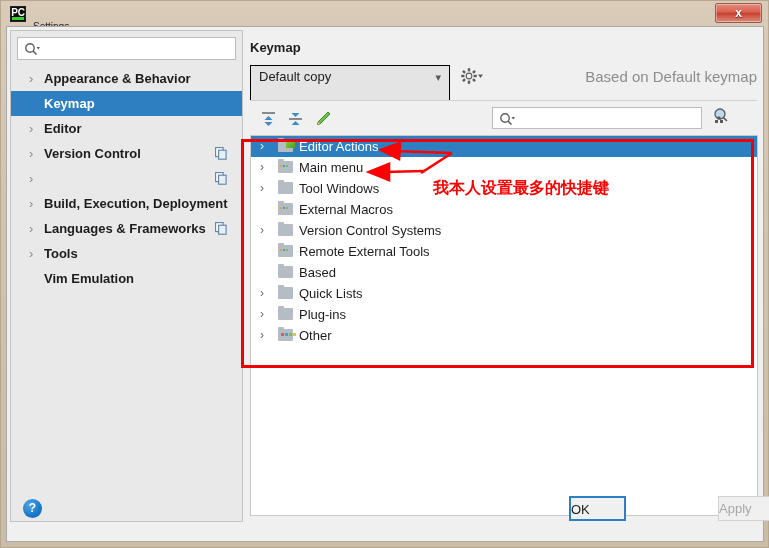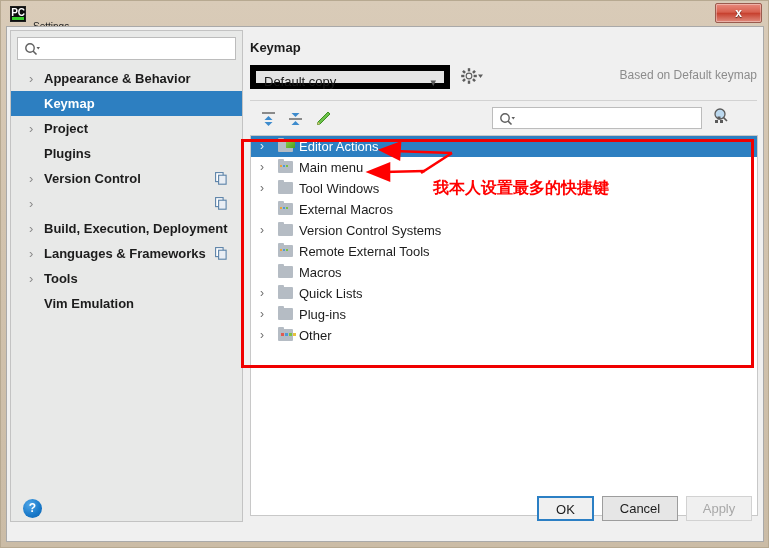--- a/index.html
+++ b/index.html
@@ -117,39 +117,39 @@
   #main {
     position: absolute; left: 240px; top: 3px;
     width: 514px; height: 492px;
   }
   #panel-title {
     position: absolute; left: 3px; top: 10px;
     font-size: 13px; font-weight: bold; color: #1c1c1c;
   }
   #keymap-select {
     position: absolute; left: 3px; top: 35px;
-    width: 200px; height: 24px;
+    width: 200px; height: 36px;
     background: #e4e4e4;
-    border: 6px solid #000000;
+    border: 1px solid #000000;
     box-sizing: border-box;
     font-size: 13px; color: #1c1c1c;
     line-height: 22px;
   }
   #keymap-select .sel-text { position: absolute; left: 8px; top: 0; }
   #keymap-select .chev {
     position: absolute; right: 8px; top: 0;
     color: #5a5a5a; font-size: 11px;
   }
   #gear-btn {
     position: absolute; left: 212px; top: 36px;
     width: 28px; height: 20px;
   }
   #based-on {
     position: absolute; right: 4px; top: 38px;
-    font-size: 12px; color: #8c8c8c;
+    font-size: 15px; color: #8c8c8c;
   }
   #divider {
     position: absolute; left: 3px; right: 4px; top: 70px;
     height: 1px; background: #d2d2d2;
   }
 
   
   #toolbar { position: absolute; left: 3px; top: 78px; height: 26px; }
   .tbtn {
     position: absolute; top: 0;
@@ -264,23 +264,24 @@
     border-radius: 50%;
     background: radial-gradient(circle at 35% 30%, #4ea6e8 0%, #1878c8 60%, #0e63ad 100%);
     color: #ffffff;
     font-size: 12px; font-weight: bold;
     text-align: center; line-height: 19px;
   }
   .dlg-btn {
     position: absolute; top: 7px;
     height: 25px;
     font-size: 13px;
-    text-align: center;
+    text-align: left;
     line-height: 23px;
     box-sizing: border-box;
+    margin-left: 32px;
   }
   #btn-ok {
     left: 530px; width: 57px;
     background: #f0f0f0;
     border: 2px solid #2b7fc4;
     color: #1c1c1c;
   }
   #btn-cancel {
     left: 595px; width: 76px;
     background: #e6e6e6;
@@ -322,24 +323,21 @@
       <div id="tree-nav">
           <div class="nav-row">
             <span class="arrow">›</span>
             <span class="nav-label">Appearance &amp; Behavior</span>
           </div>
           <div class="nav-row selected">
             <span class="nav-label">Keymap</span>
           </div>
           <div class="nav-row">
             <span class="arrow">›</span>
-            <span class="nav-label">Project</span>
-          </div>
-          <div class="nav-row">
-            <span class="nav-label">Plugins</span>
+            <span class="nav-label">Editor</span>
           </div>
           <div class="nav-row">
             <span class="arrow">›</span>
             <span class="nav-label">Version Control</span>
             <svg class="copy-icon" viewBox="0 0 12 13">
               <rect x="0.6" y="0.6" width="7.5" height="9" fill="#ffffff" stroke="#5b82a8" stroke-width="1.1"></rect>
               <rect x="3.6" y="3.2" width="7.5" height="9" fill="#e9eef4" stroke="#5b82a8" stroke-width="1.1"></rect>
             </svg>
           </div>
           <div class="nav-row">
@@ -483,21 +481,21 @@
             <span class="t-icon">
               <span class="folder"></span>
               <span class="dots"><i style="background:#e8a33d"></i><i style="background:#4f9ad6"></i><i style="background:#7ac143"></i></span>
             </span>
             <span class="t-label">Remote External Tools</span>
           </div>
           <div class="tree-row">
             <span class="t-icon">
               <span class="folder"></span>
             </span>
-            <span class="t-label">Macros</span>
+            <span class="t-label">Based</span>
           </div>
           <div class="tree-row">
             <span class="t-arrow">›</span>
             <span class="t-icon">
               <span class="folder"></span>
             </span>
             <span class="t-label">Quick Lists</span>
           </div>
           <div class="tree-row">
             <span class="t-arrow">›</span>
@@ -513,21 +511,20 @@
               <span class="sq-badge"><i style="background:#e05a4f"></i><i style="background:#4f9ad6"></i><i style="background:#7ac143"></i><i style="background:#e8c23d"></i></span>
             </span>
             <span class="t-label">Other</span>
           </div>
         </div>
     </div>
 
     <div id="bottombar">
       <div id="help-btn">?</div>
       <div class="dlg-btn" id="btn-ok">OK</div>
-      <div class="dlg-btn" id="btn-cancel">Cancel</div>
       <div class="dlg-btn" id="btn-apply">Apply</div>
     </div>
 
   </div>
 
   <div id="annot-rect"></div>
   <svg id="annot-svg">
     <g stroke="#ff0000" stroke-width="2.6" fill="#ff0000">
       <line x1="451" y1="152" x2="392" y2="150"></line>
       <polygon points="380,149 399,142 398,158"></polygon>

